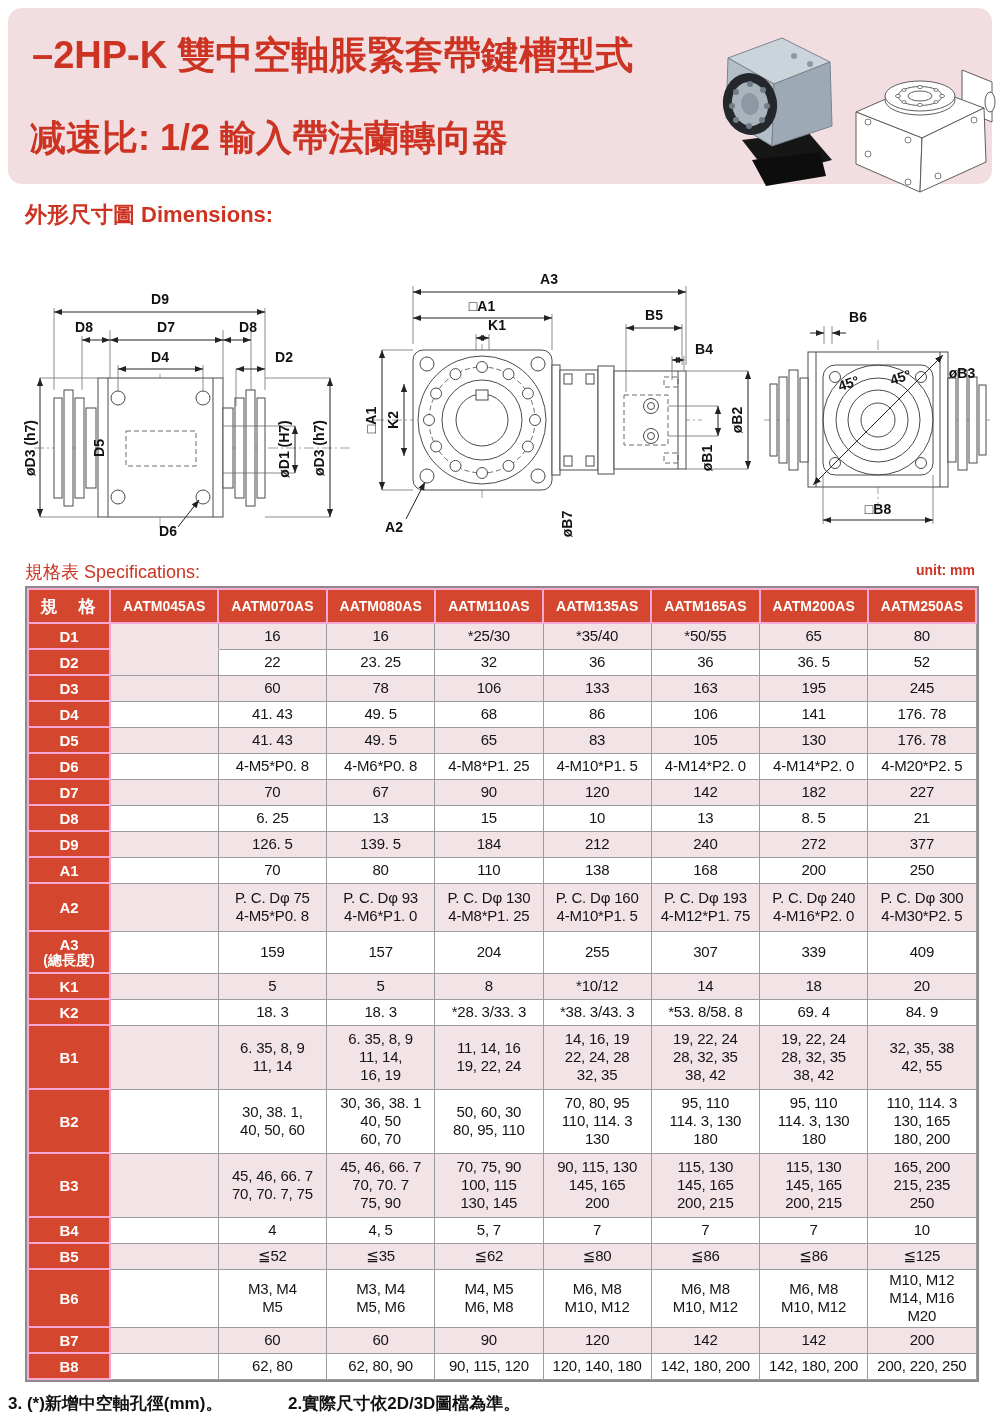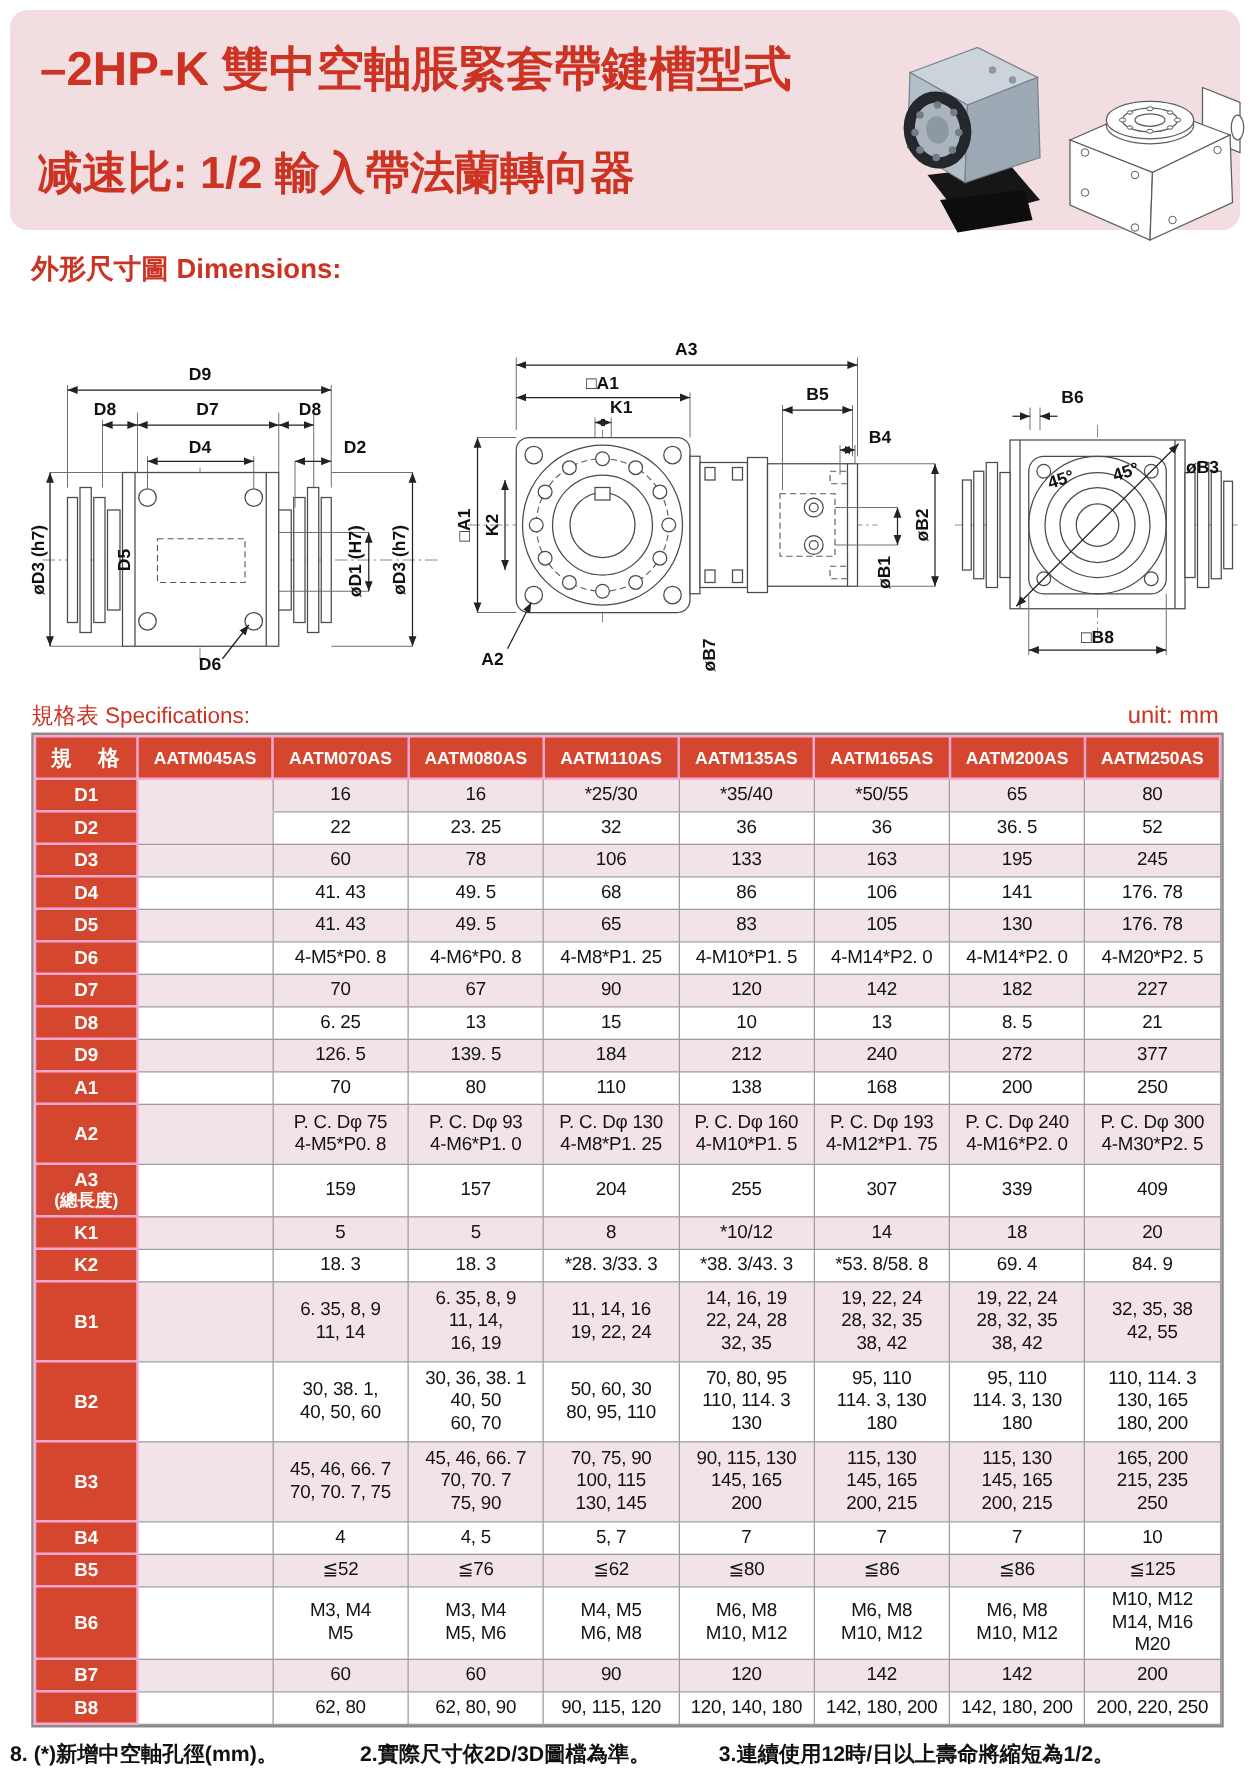--- a/index.html
+++ b/index.html
@@ -8,21 +8,21 @@
   
   .banner{position:absolute;left:8px;top:8px;width:984px;height:176px;background:#f2dee1;border-radius:14px;}
   .titleline1{position:absolute;left:22px;top:22px;display:flex;align-items:baseline;color:#cc3322;white-space:nowrap;}
   .t-main{font-size:60px;font-weight:bold;letter-spacing:-1px;}
   .t-sub{font-size:38px;font-weight:bold;margin-left:2px;}
   .t-cjk{font-size:38px;font-weight:bold;margin-left:10px;}
   .titleline2{position:absolute;left:22px;top:106px;font-size:36px;font-weight:bold;color:#cc3322;white-space:nowrap;}
   
   .dims-heading{position:absolute;left:25px;top:200px;font-size:22px;font-weight:bold;color:#cc3322;}
   .spec-heading{position:absolute;left:25px;top:560px;font-size:18px;font-weight:normal;color:#cc3322;}
-  .unit-label{position:absolute;right:25px;top:562px;font-size:19px;font-weight:normal;color:#cc3322;}
+  .unit-label{position:absolute;right:25px;top:562px;font-size:14px;font-weight:bold;color:#cc3322;}
   
   svg.diag{position:absolute;overflow:visible;}
   .thin{stroke:#4a4a4a;stroke-width:1;fill:none;}
   .thinf{stroke:#4a4a4a;stroke-width:1;fill:#ffffff;}
   .dash{stroke:#5a5a5a;stroke-width:0.9;fill:none;stroke-dasharray:5 3;}
   .cl{stroke:#8a8a8a;stroke-width:0.8;fill:none;stroke-dasharray:10 3 2 3;}
   .dim{stroke:#222;stroke-width:1;fill:none;}
   .ext{stroke:#666;stroke-width:0.75;fill:none;}
   .lbl{font-family:"Liberation Sans","DejaVu Sans",sans-serif;font-size:14px;font-weight:bold;fill:#111;text-anchor:middle;}
   
@@ -577,21 +577,21 @@
             <td>5, 7</td>
             <td>7</td>
             <td>7</td>
             <td>7</td>
             <td>10</td>
           </tr>
           <tr style="height: 26px;">
             <th class="rowlab">B5</th>
             <td></td>
             <td>≦52</td>
-            <td>≦76</td>
+            <td>≦35</td>
             <td>≦62</td>
             <td>≦80</td>
             <td>≦86</td>
             <td>≦86</td>
             <td>≦125</td>
           </tr>
           <tr style="height: 58px;">
             <th class="rowlab">B6</th>
             <td></td>
             <td>M3, M4
@@ -629,17 +629,16 @@
             <td>90, 115, 120</td>
             <td>120, 140, 180</td>
             <td>142, 180, 200</td>
             <td>142, 180, 200</td>
             <td>200, 220, 250</td>
           </tr>
         </tbody>
     </table>
   </div>
 
-  <div class="note n1">8. (*)新增中空軸孔徑(mm)。</div>
+  <div class="note n1">3. (*)新增中空軸孔徑(mm)。</div>
   <div class="note n2">2.實際尺寸依2D/3D圖檔為準。</div>
-  <div class="note n3">3.連續使用12時/日以上壽命將縮短為1/2。</div>
 
 </div>
 
 </body></html>

